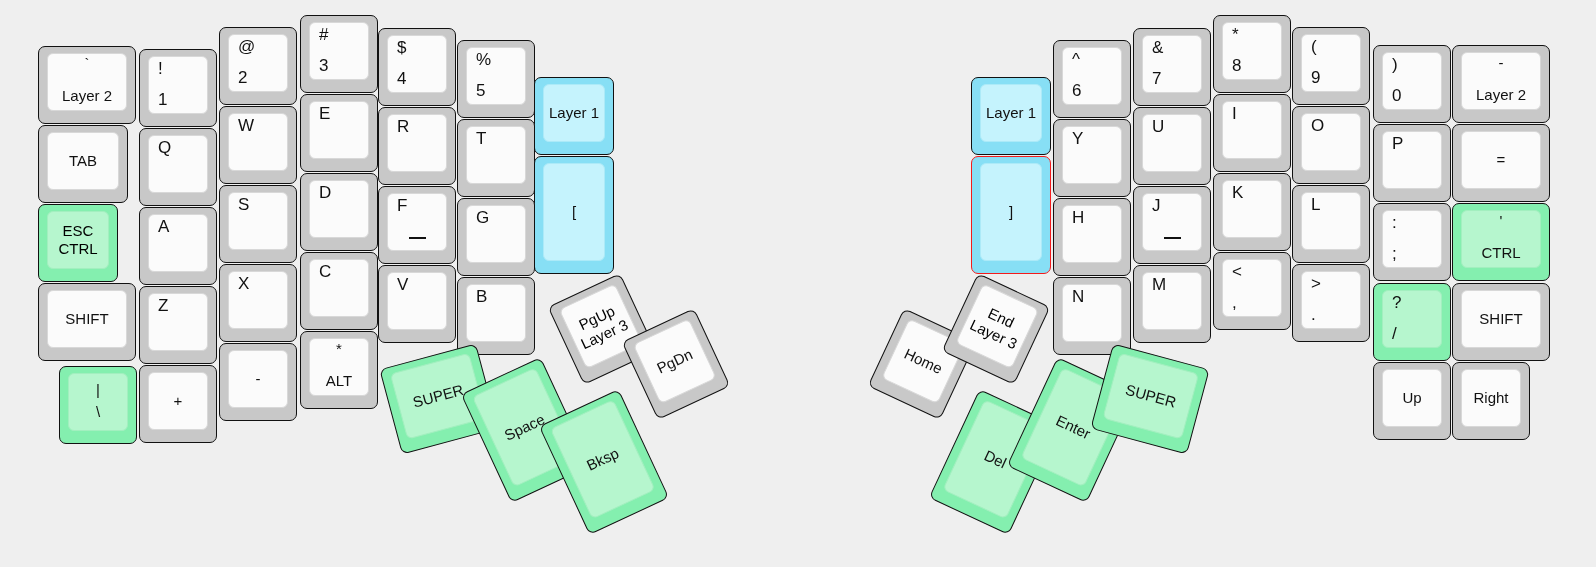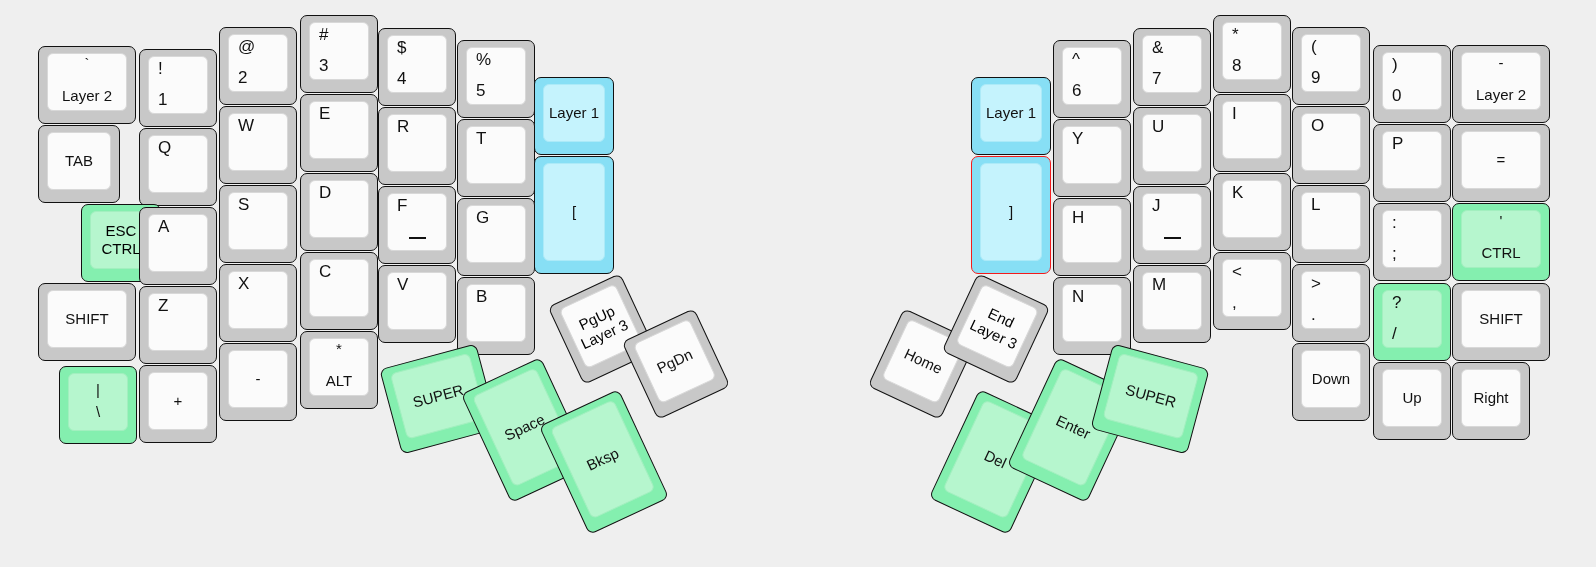--- a/index.html
+++ b/index.html
@@ -106,21 +106,21 @@
         <div class="cap">
           <div class="lg lg-ul">%</div>
           <div class="lg lg-bl">5</div>
         </div>
       </div>
       <div class="key cyan" style="left: 534px; top: 77px; width: 80px; height: 78px;">
         <div class="cap">
           <div class="lg lg-mid">Layer 1</div>
         </div>
       </div>
-      <div class="key" style="left: 38px; top: 125px; width: 82px; height: 78px;">
+      <div class="key" style="left: 38px; top: 125px; width: 90px; height: 78px;">
         <div class="cap">
           <div class="lg lg-mid">TAB</div>
         </div>
       </div>
       <div class="key" style="left: 139px; top: 128px; width: 78px; height: 78px;">
         <div class="cap">
           <div class="lg lg-ul">Q</div>
         </div>
       </div>
       <div class="key" style="left: 219px; top: 106px; width: 78px; height: 78px;">
@@ -141,21 +141,21 @@
       <div class="key" style="left: 457px; top: 119px; width: 78px; height: 78px;">
         <div class="cap">
           <div class="lg lg-ul">T</div>
         </div>
       </div>
       <div class="key cyan" style="left: 534px; top: 156px; width: 80px; height: 118px;">
         <div class="cap">
           <div class="lg lg-mid">[</div>
         </div>
       </div>
-      <div class="key green" style="left: 38px; top: 204px; width: 80px; height: 78px; margin-left: 43px;">
+      <div class="key green" style="left: 38px; top: 204px; width: 80px; height: 78px;">
         <div class="cap">
           <div class="stack">ESC
 CTRL</div>
         </div>
       </div>
       <div class="key" style="left: 139px; top: 207px; width: 78px; height: 78px;">
         <div class="cap">
           <div class="lg lg-ul">A</div>
         </div>
       </div>
@@ -393,25 +393,20 @@
       </div>
       <div class="key green" style="left: 1373px; top: 283px; width: 78px; height: 78px;">
         <div class="cap">
           <div class="lg lg-ul">?</div>
           <div class="lg lg-bl">/</div>
         </div>
       </div>
       <div class="key" style="left: 1452px; top: 283px; width: 98px; height: 78px;">
         <div class="cap">
           <div class="lg lg-mid">SHIFT</div>
-        </div>
-      </div>
-      <div class="key" style="left: 1292px; top: 343px; width: 78px; height: 78px;">
-        <div class="cap">
-          <div class="lg lg-mid">Down</div>
         </div>
       </div>
       <div class="key" style="left: 1452px; top: 362px; width: 78px; height: 78px;">
         <div class="cap">
           <div class="lg lg-mid">Right</div>
         </div>
       </div>
       <div class="key" style="left: 1373px; top: 362px; width: 78px; height: 78px;">
         <div class="cap">
           <div class="lg lg-mid">Up</div>

